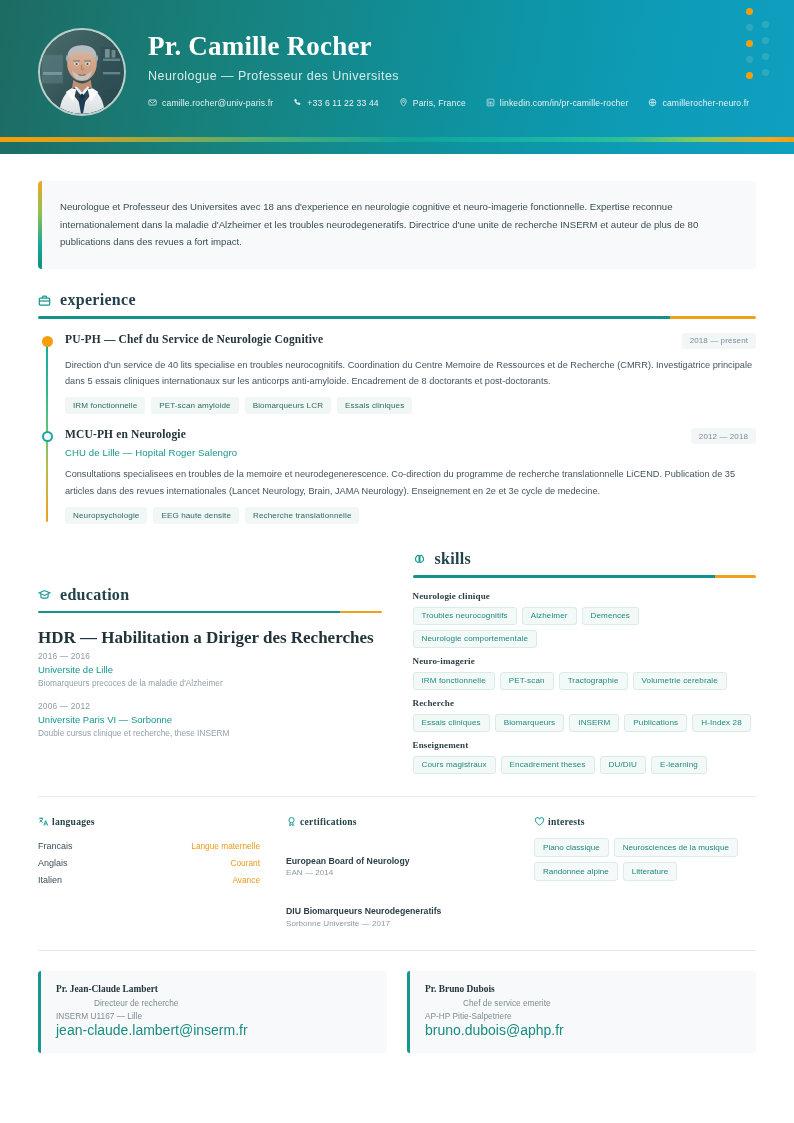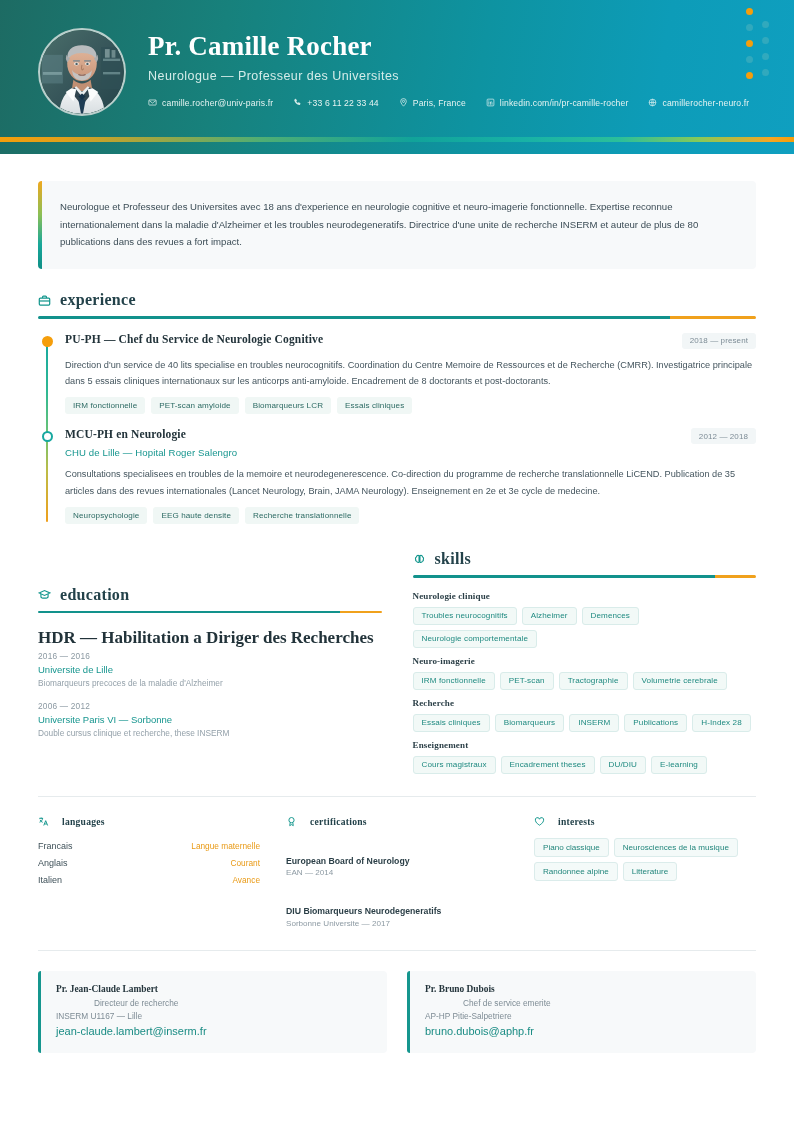--- a/index.html
+++ b/index.html
@@ -140,21 +140,21 @@
     border:.8px solid #d9ecea; border-radius:3px; padding:3.5px 8px;
     letter-spacing:.1px;
   }
 
   
   .divider { margin-top:22px; height:1px; background:#e6ebed; }
 
   
   .cols3 { display:flex; gap:26px; margin-top:19px; }
   .c3 { flex:1 1 0; min-width:0; }
-  .mini-head { display:flex; align-items:center; gap:13px; }
+  .mini-head { display:flex; align-items:center; gap:3px; }
   .mini-ico { width:11px; height:11px; color:#13968d; display:flex; align-items:center; justify-content:center; }
   .mini-ico svg { width:11px; height:11px; display:block; }
   .mini-title {
     font-family:"Liberation Serif", serif;
     font-size:9.6px; font-weight:700; color:#23424a; letter-spacing:.25px;
   }
 
   .lang-list { margin-top:11px; }
   .lang-row { display:flex; justify-content:space-between; align-items:baseline; padding:3.5px 0;gap:28px; }
   .lang-name { font-size:9px; color:#3f5159; }
@@ -178,21 +178,21 @@
     flex:1 1 0; position:relative; background:#f7f9fa; border-radius:4px;
     padding:13px 16px 14px 18px;
   }
   .ref::before {
     content:""; position:absolute; left:0; top:0; bottom:0; width:3px;
     border-radius:4px 0 0 4px; background:#15968e;
   }
   .ref-name { font-family:"Liberation Serif", serif; font-size:9.4px; font-weight:700; color:#24353c; }
   .ref-role { margin-top:4px; font-size:8.3px; color:#7e8c95;padding-left:38px; }
   .ref-org { margin-top:3px; font-size:8.3px; color:#7e8c95; }
-  .ref-mail { margin-top:5px; font-size:11px; color:#1a8c84; }
+  .ref-mail { margin-top:5px; font-size:14px; color:#1a8c84; }
 </style>
 </head>
 <body>
 
 <div class="page">
 
   <div class="header">
 
     <div class="dots">
       <div class="dots-col">

